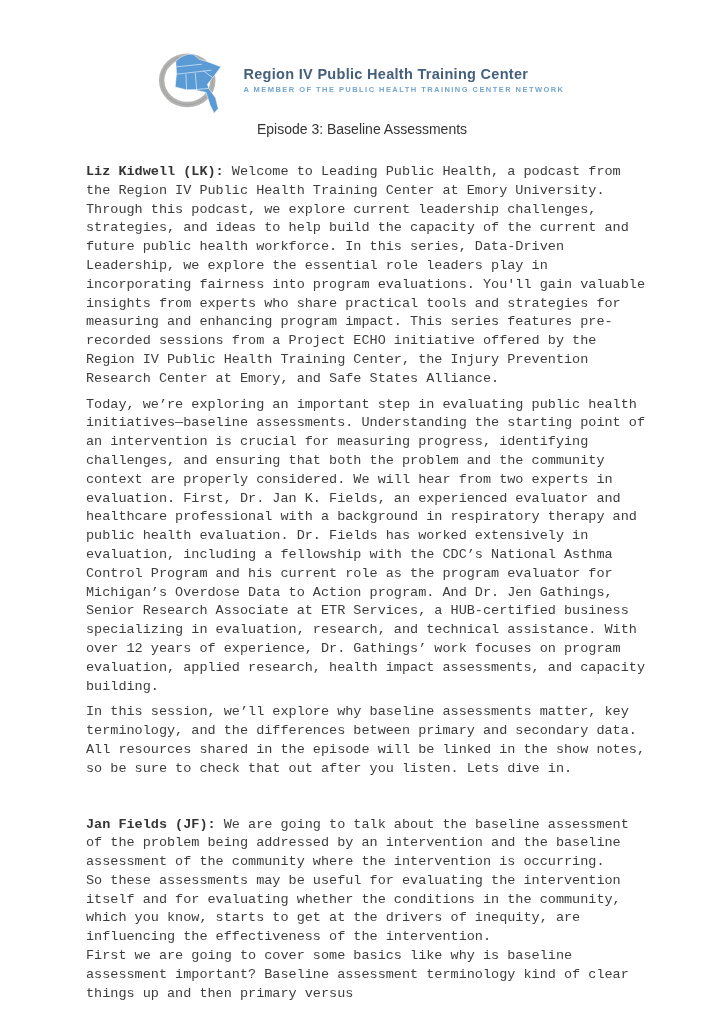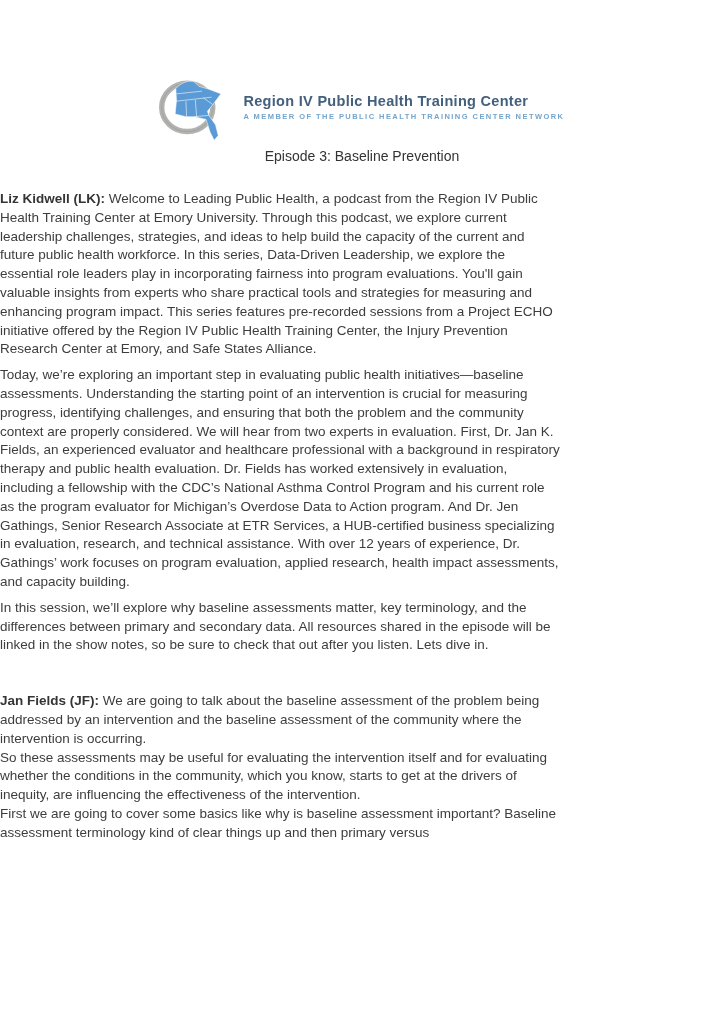--- a/index.html
+++ b/index.html
@@ -12,21 +12,21 @@
     height: 1024px;
     font-family: "Liberation Sans", sans-serif;
     color: var(--body-text, #3d3d3d);
     overflow: hidden;
   }
   .page {
     width: 724px;
     height: 1024px;
     background: #ffffff;
     box-sizing: border-box;
-    padding-top: 79px;
+    padding-top: 52px;
   }
   
   .logo-block {
     display: flex;
     align-items: center;
     justify-content: center;
     height: 64px;
     gap: 10px;
   }
   .logo-icon { width: 74px; height: 68px; flex: 0 0 auto; margin-top: -2px; }
@@ -60,25 +60,27 @@
   h2.doc-subtitle {
     margin: 5px 0 0 0;
     text-align: center;
     font-size: 14px;
     font-weight: 400;
     color: #333333;
   }
   
   main.transcript {
     width: 560px;
+    margin-left: 86px;
     margin-top: 26px;
     font-size: 13.5px;
     line-height: 18.8px;
     color: var(--body-text, #3d3d3d);
     text-align: left;
+    font-family: Liberation Mono, monospace;
   }
   p.para { margin: 0 0 7px 0; }
   p.para.gap-before { margin-top: 37px; }
   p.para strong.speaker { font-weight: 700; color: #353535; }
 </style>
 </head>
 <body>
 
 <div class="page">
 
@@ -101,21 +103,21 @@
           <path d="M52,60 L74,58"></path>
         </g>
       </svg>
     </div>
     <div class="logo-text">
       <div class="org-name">Region IV Public Health Training Center</div>
       <div class="tagline">A MEMBER OF THE PUBLIC HEALTH TRAINING CENTER NETWORK</div>
     </div>
   </header>
 
-  <h2 class="doc-subtitle">Episode 3: Baseline Prevention</h2>
+  <h2 class="doc-subtitle">Episode 3: Baseline Assessments</h2>
 
   <main class="transcript" id="transcript">
       <p class="para"><strong class="speaker">Liz Kidwell (LK): </strong><span>Welcome to Leading Public Health, a podcast from the Region IV Public Health Training Center at Emory University. Through this podcast, we explore current leadership challenges, strategies, and ideas to help build the capacity of the current and future public health workforce. In this series, Data-Driven Leadership, we explore the essential role leaders play in incorporating fairness into program evaluations. You'll gain valuable insights from experts who share practical tools and strategies for measuring and enhancing program impact. This series features pre-recorded sessions from a Project ECHO initiative offered by the Region IV Public Health Training Center, the Injury Prevention Research Center at Emory, and Safe States Alliance.</span></p>
       <p class="para"><span>Today, we’re exploring an important step in evaluating public health initiatives—baseline assessments. Understanding the starting point of an intervention is crucial for measuring progress, identifying challenges, and ensuring that both the problem and the community context are properly considered. We will hear from two experts in evaluation. First, Dr. Jan K. Fields, an experienced evaluator and healthcare professional with a background in respiratory therapy and public health evaluation. Dr. Fields has worked extensively in evaluation, including a fellowship with the CDC’s National Asthma Control Program and his current role as the program evaluator for Michigan’s Overdose Data to Action program. And Dr. Jen Gathings, Senior Research Associate at ETR Services, a HUB-certified business specializing in evaluation, research, and technical assistance. With over 12 years of experience, Dr. Gathings’ work focuses on program evaluation, applied research, health impact assessments, and capacity building.</span></p>
       <p class="para"><span>In this session, we’ll explore why baseline assessments matter, key terminology, and the differences between primary and secondary data. All resources shared in the episode will be linked in the show notes, so be sure to check that out after you listen. Lets dive in.</span></p>
       <p class="para gap-before"><strong class="speaker">Jan Fields (JF): </strong><span>We are going to talk about the baseline assessment of the problem being addressed by an intervention and the baseline assessment of the community where the intervention is occurring.</span><br><span>So these assessments may be useful for evaluating the intervention itself and for evaluating whether the conditions in the community, which you know, starts to get at the drivers of inequity, are influencing the effectiveness of the intervention.</span><br><span>First we are going to cover some basics like why is baseline assessment important? Baseline assessment terminology kind of clear things up and then primary versus</span></p>
     </main>
 
 </div>
 

